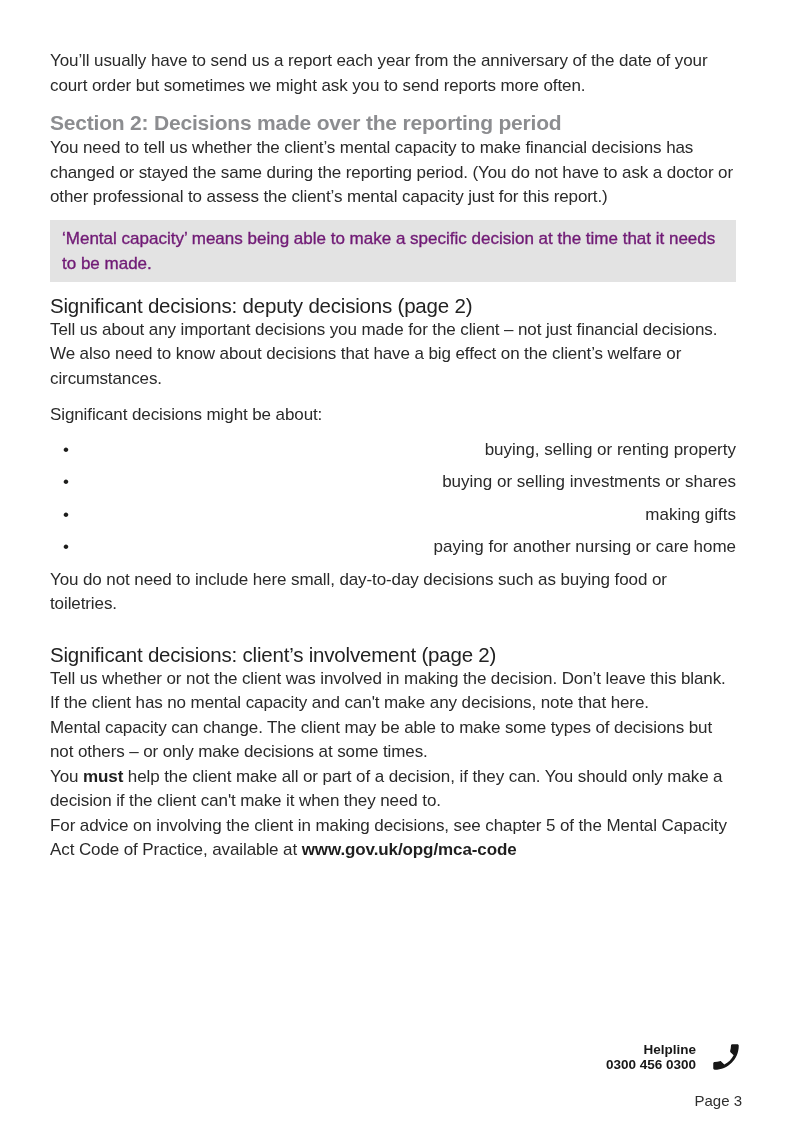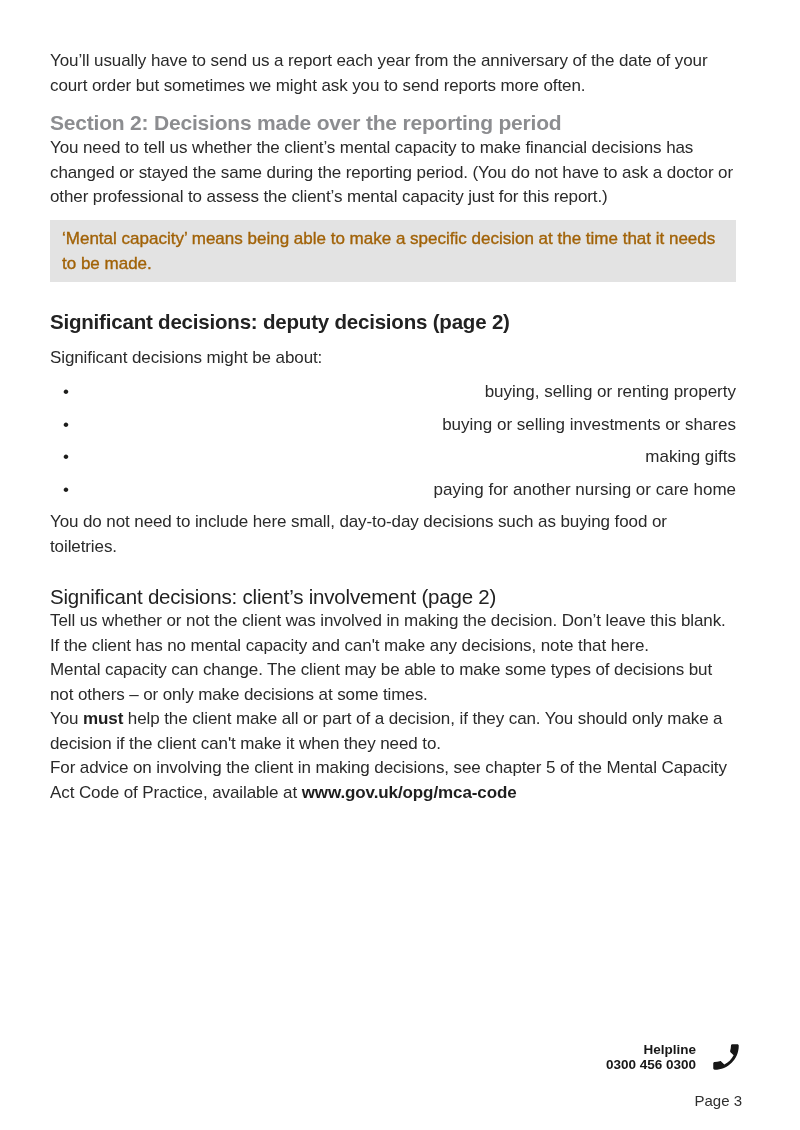--- a/index.html
+++ b/index.html
@@ -46,21 +46,21 @@
     background: #e3e3e3;
     margin-top: 10px;
     padding: 6px 12px;
     box-sizing: border-box;
     width: 686px;
   }
   .callout p {
     font-size: 17px;
     line-height: 25px;
     margin: 0;
-    color: #a16207;
+    color: #701a75;
     -webkit-text-stroke: 0.35px;
   }
   h2.sub-heading {
     font-size: 20.5px;
     line-height: 24px;
     font-weight: 400;
     color: #222222;
     margin: 0;
     letter-spacing: -0.2px;
   }
@@ -127,22 +127,23 @@
     <p class="body">You’ll usually have to send us a report each year from the anniversary of the date of your court order but sometimes we might ask you to send reports more often.</p>
 
     <h1 class="section-heading">Section 2: Decisions made over the reporting period</h1>
 
     <p class="body mt10">You need to tell us whether the client’s mental capacity to make financial decisions has changed or stayed the same during the reporting period. (You do not have to ask a doctor or other professional to assess the client’s mental capacity just for this report.)</p>
 
     <div class="callout">
       <p>‘Mental capacity’ means being able to make a specific decision at the time that it needs to be made.</p>
     </div>
 
-    <h2 class="sub-heading mt12" style="margin-top:28px;font-weight:bold;">Significant decisions: deputy decisions (page 2)</h2>
+    <h2 class="sub-heading mt12" style="margin-top:12px;">Significant decisions: deputy decisions (page 2)</h2>
 
+    <p class="body mt14">Tell us about any important decisions you made for the client – not just financial decisions. We also need to know about decisions that have a big effect on the client’s welfare or circumstances.</p>
 
     <p class="body mt12" style="margin-top:12px;">Significant decisions might be about:</p>
 
     <ul class="bullet-list">
       <li>buying, selling or renting property</li>
       <li>buying or selling investments or shares</li>
       <li>making gifts</li>
       <li>paying for another nursing or care home</li>
     </ul>
 

